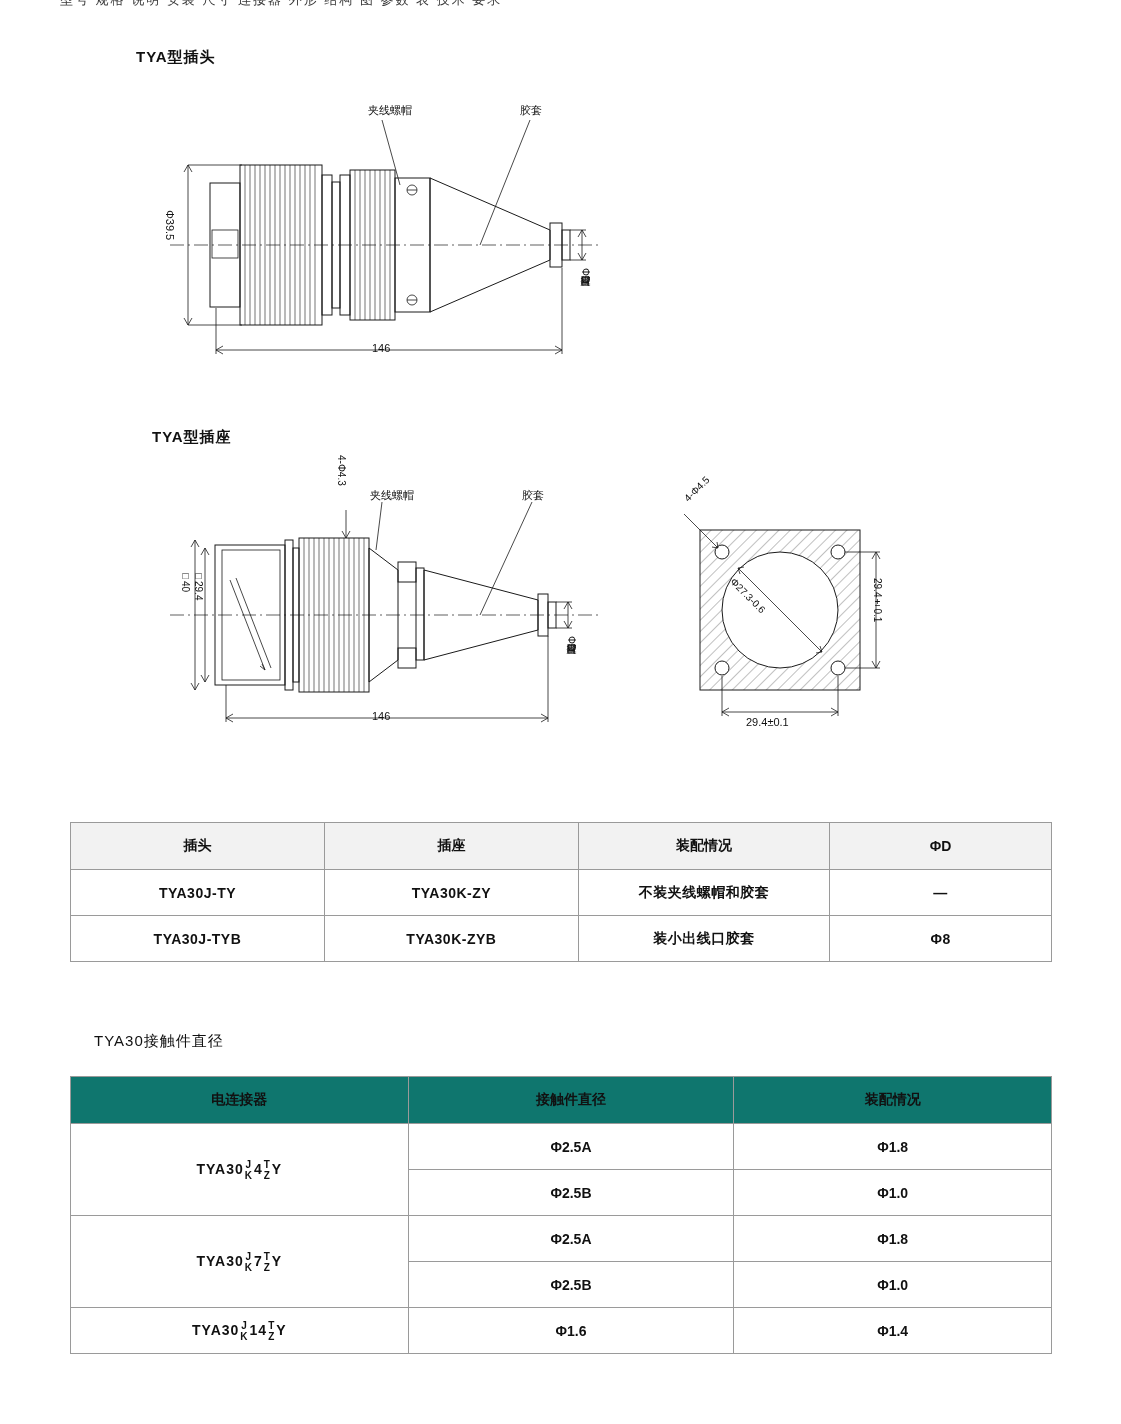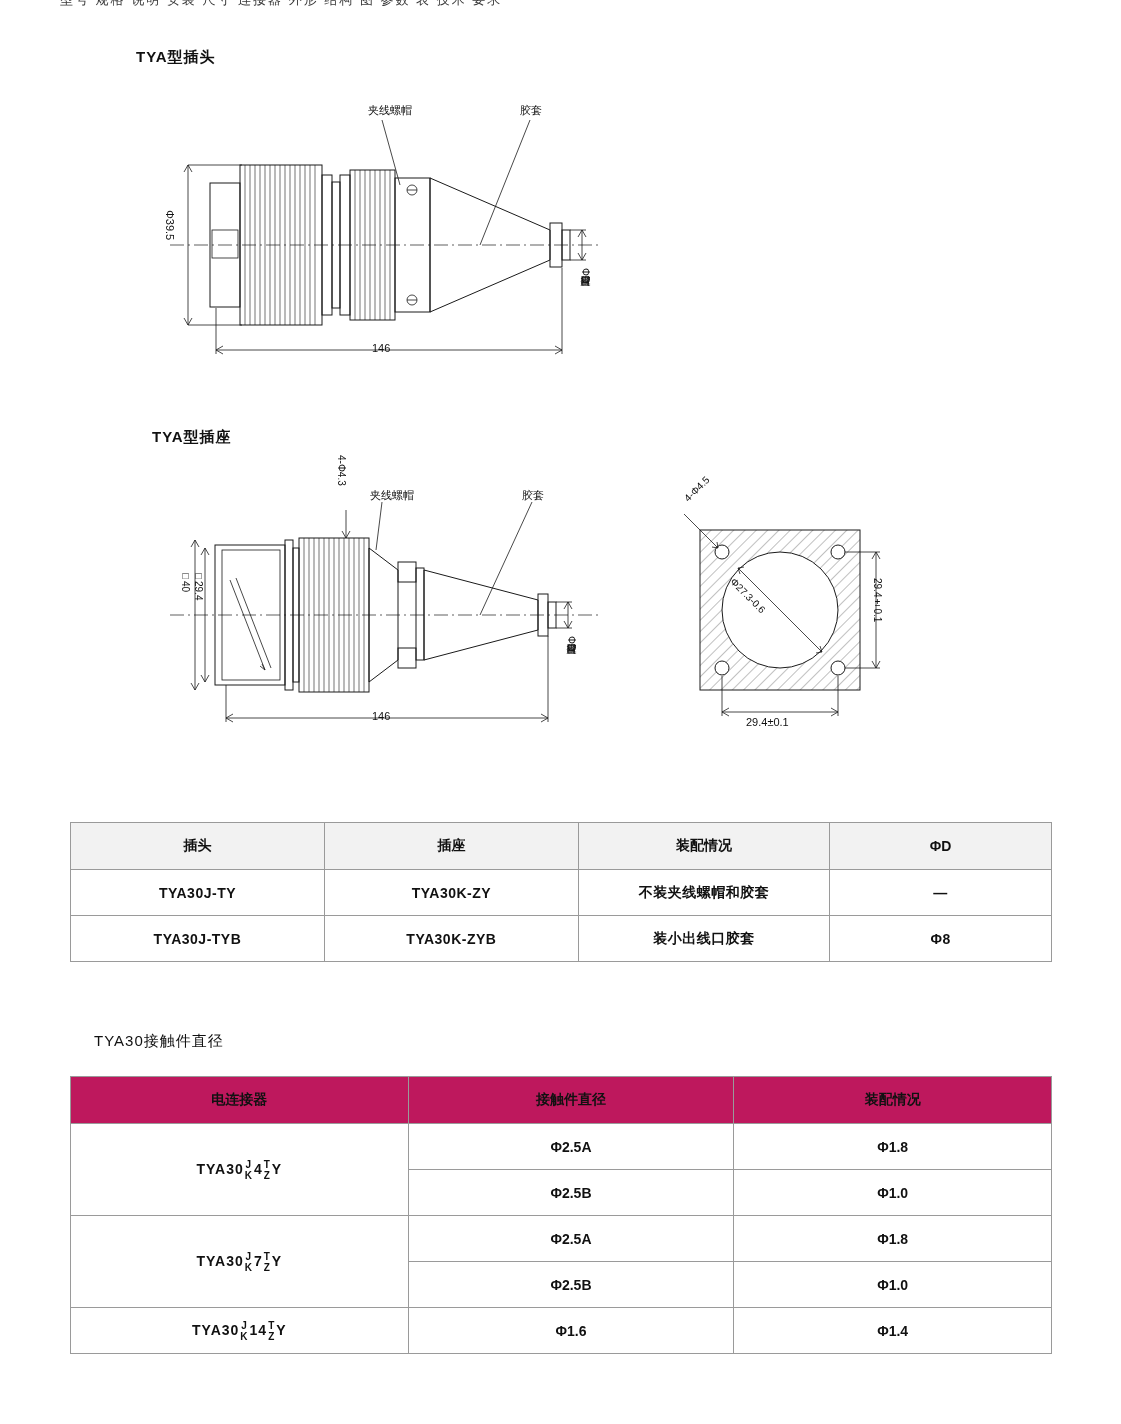--- a/index.html
+++ b/index.html
@@ -112,21 +112,21 @@
     font-size: 14px;
     letter-spacing: .5px;
   }
   #contact-table {
     left: 70px;
     top: 1076px;
     width: 982px;
   }
   #contact-table th {
     height: 44px;
-    background: #be185d;
+    background: #0f766e;
     font-size: 14px;
   }
   #contact-table td {
     height: 43px;
     font-size: 14px;
   }
   .stacked {
     display: inline-block;
     vertical-align: middle;
     font-size: 10px;

